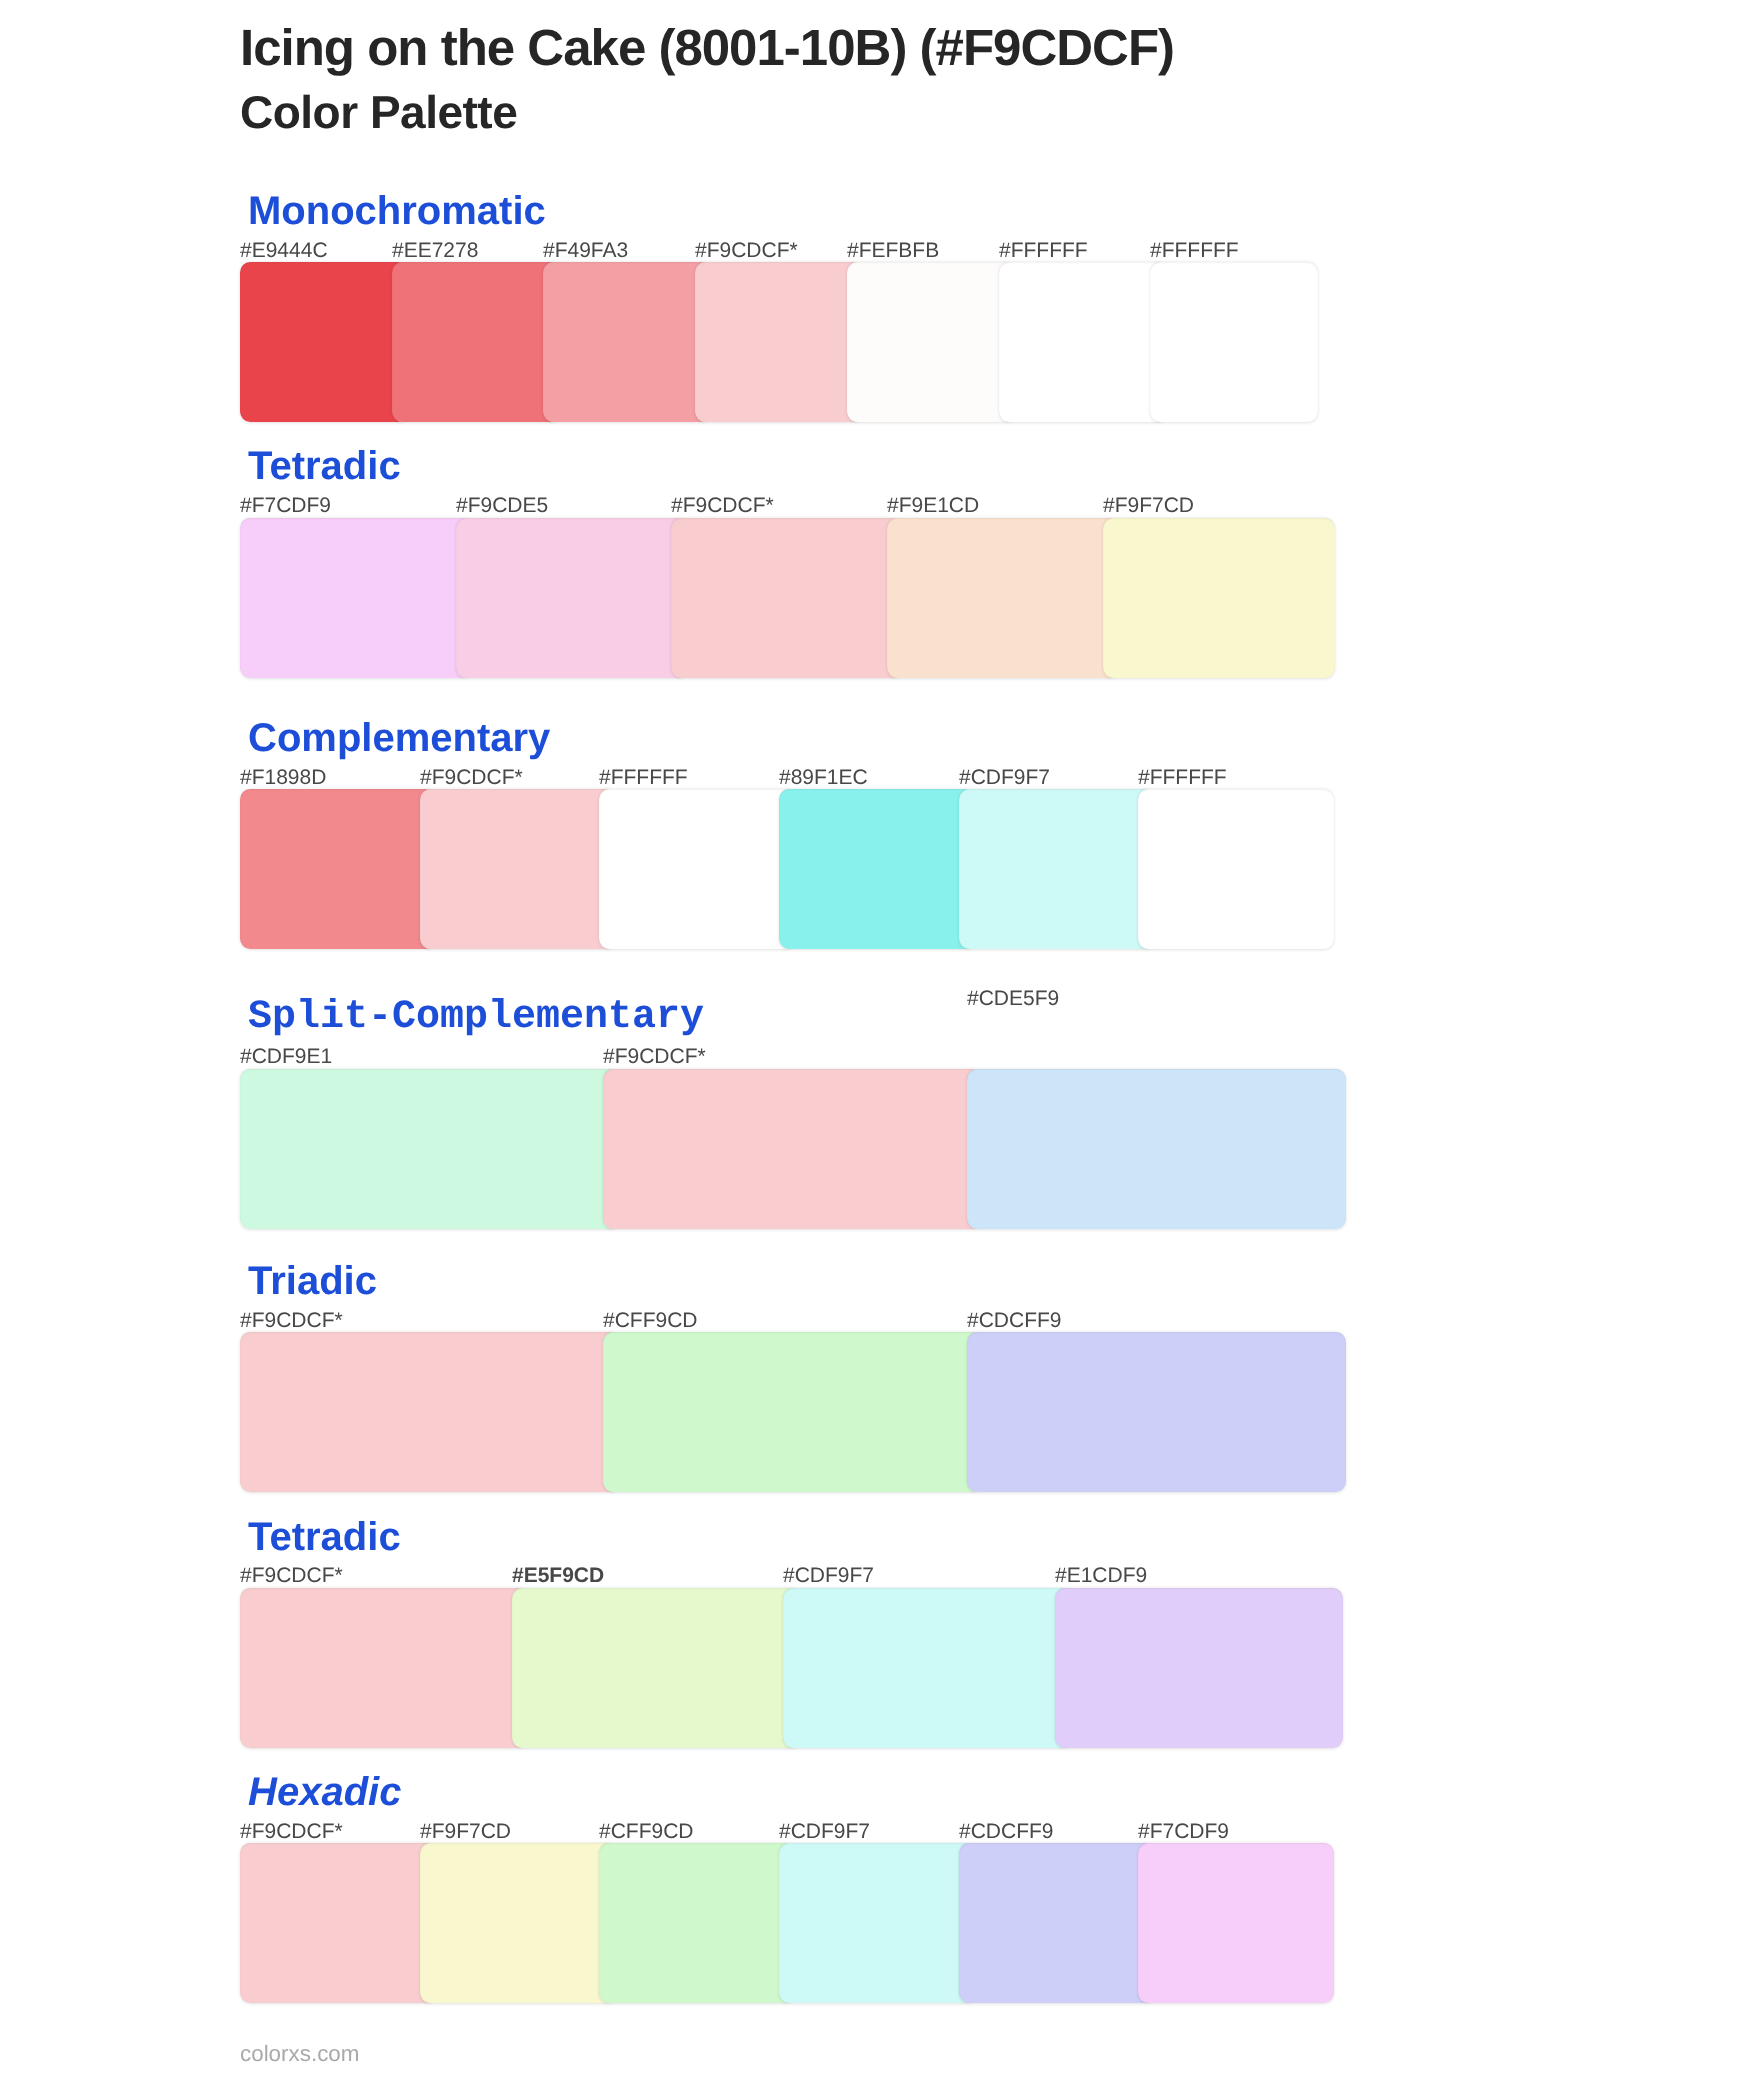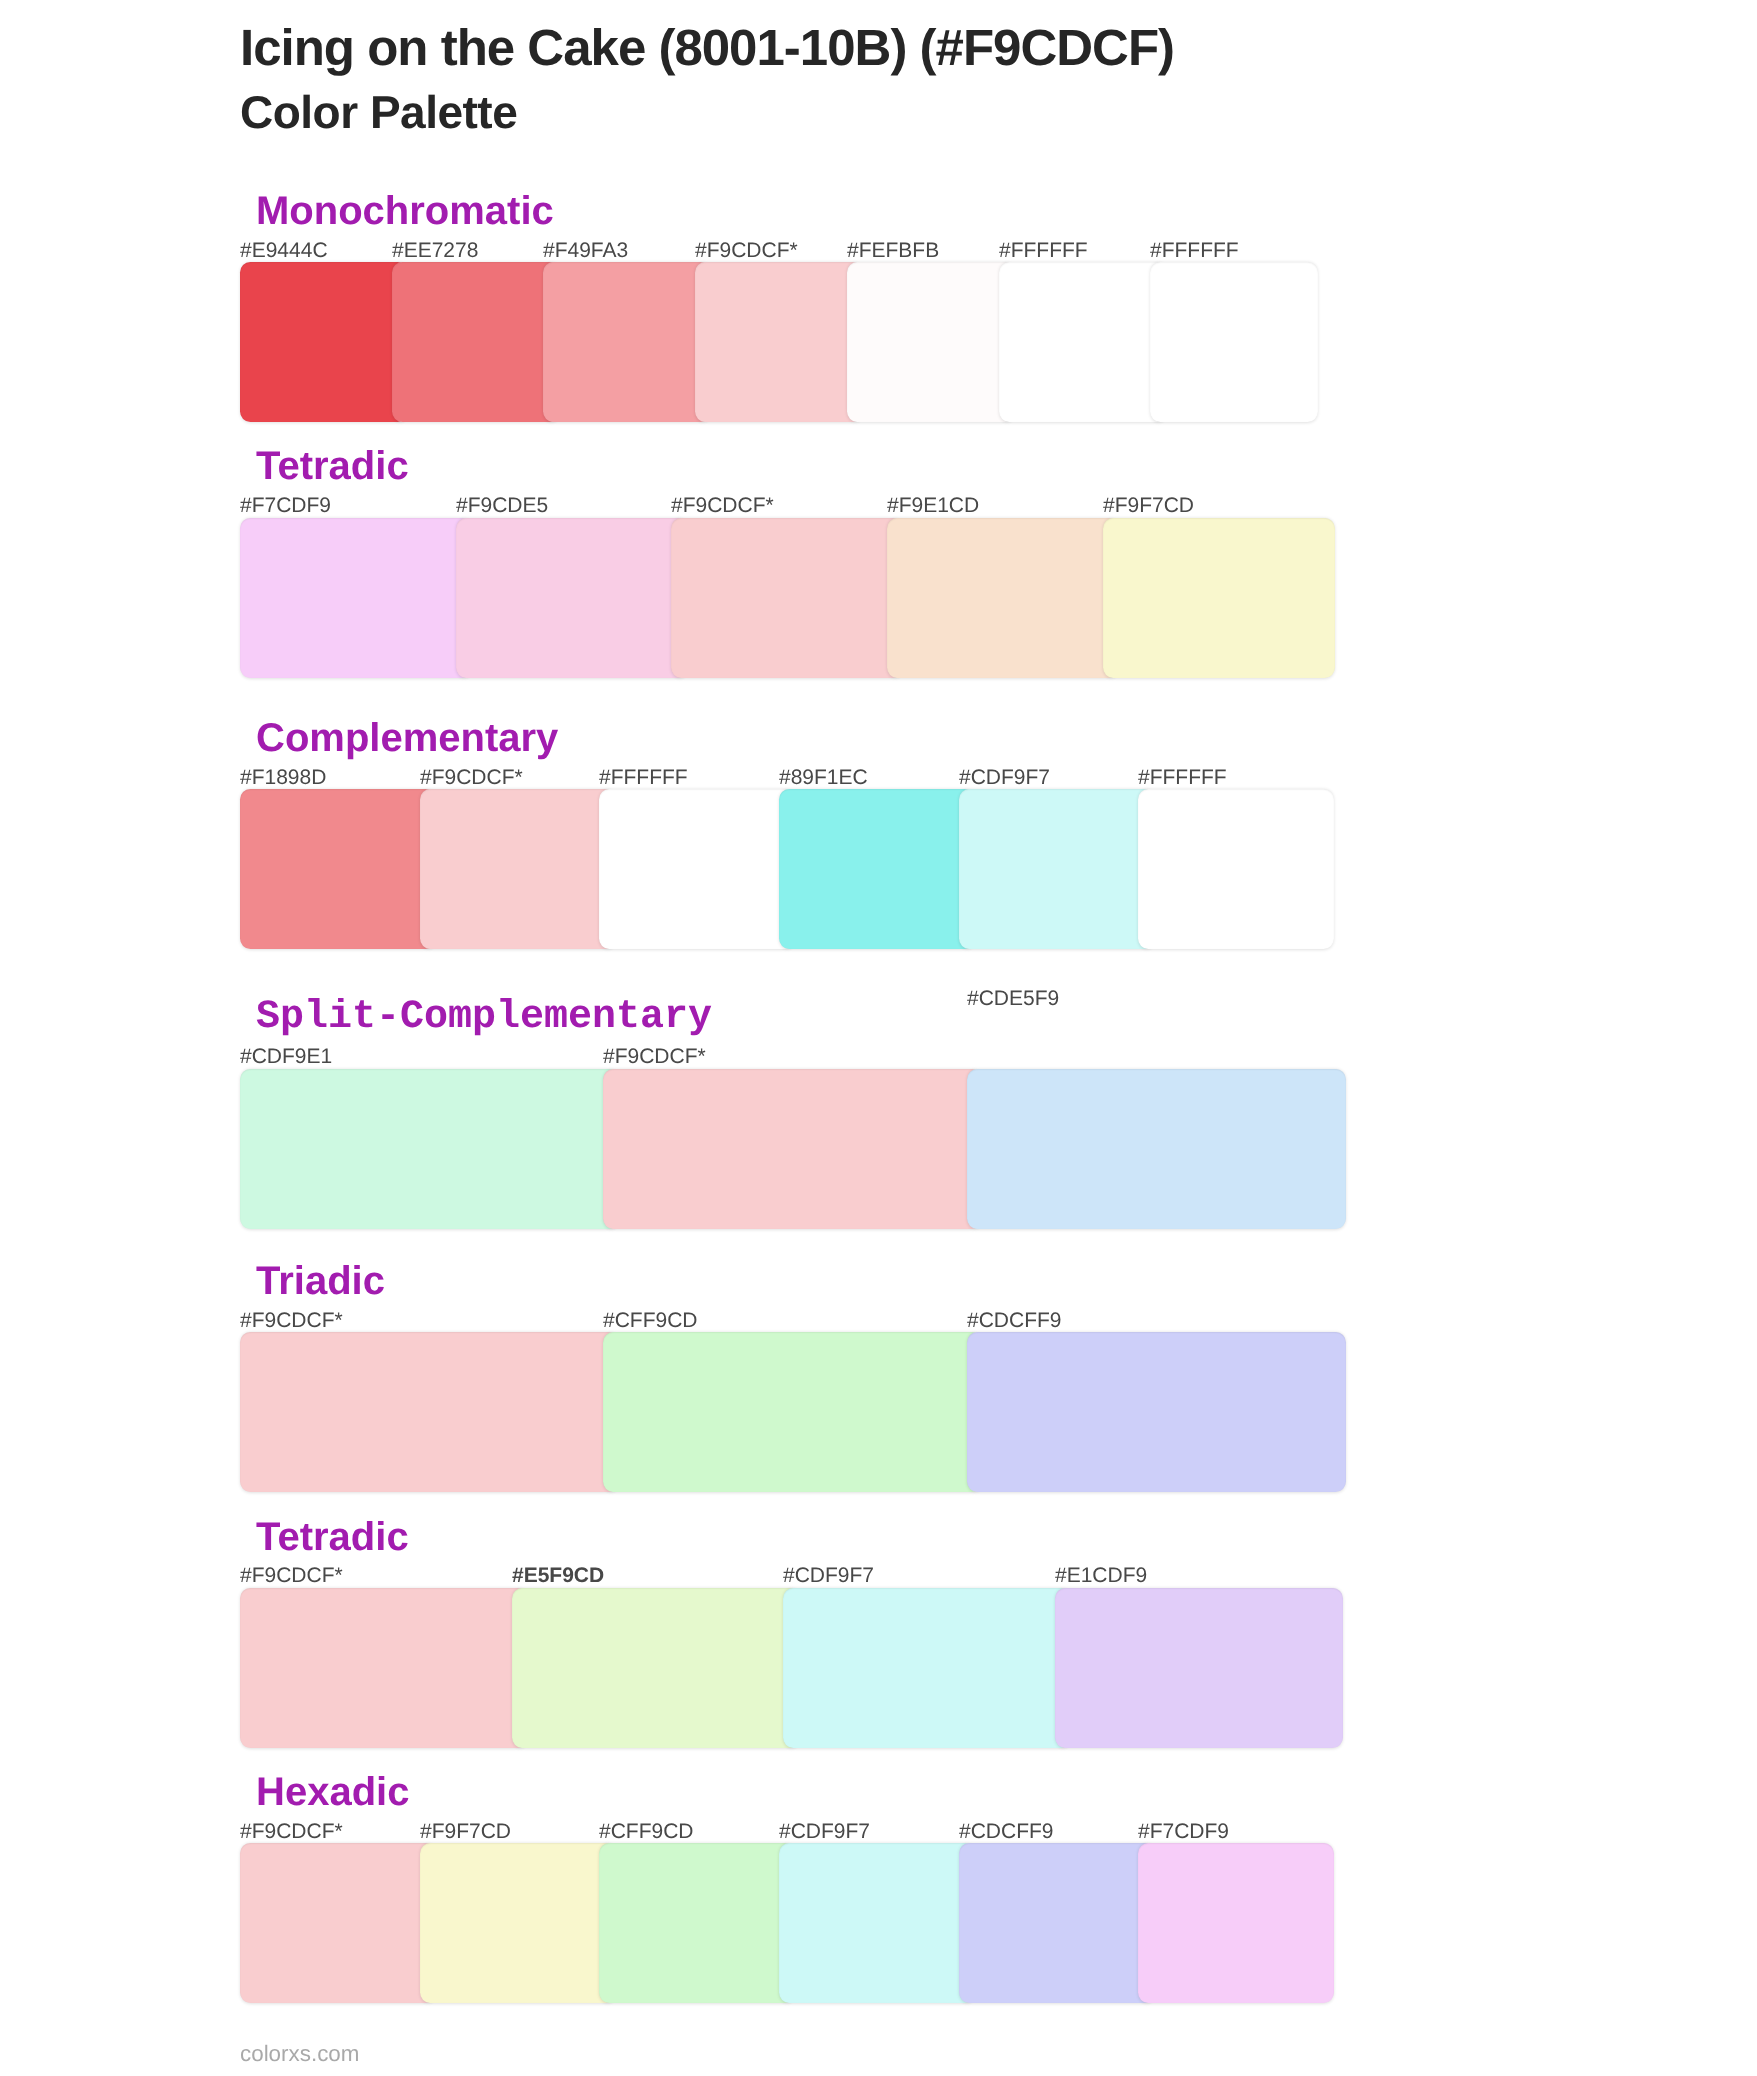--- a/index.html
+++ b/index.html
@@ -20,22 +20,22 @@
     line-height:51px; letter-spacing:-1px; white-space:nowrap;
   }
   .subtitle {
     position:absolute; left:0; top:89px;
     font-size:46px; font-weight:700; color:#262626;
     line-height:46px; letter-spacing:-0.5px; white-space:nowrap;
   }
 
   .section { position:absolute; left:240px; top:0; }
   .section-head {
-    position:absolute; left:16px; font-size:40px; font-weight:700;
-    color:#a21caf; line-height:40px; white-space:nowrap;
+    position:absolute; left:8px; font-size:40px; font-weight:700;
+    color:#1d4ed8; line-height:40px; white-space:nowrap;
   }
   .swatch-row { position:absolute; left:0; height:160px; }
   .swatch {
     position:absolute; top:0; height:160px;
     border-radius:10.4px;
     box-shadow:0 0.8px 3.2px rgba(0,0,0,0.12), inset 0 0.8px 1.6px rgba(0,0,0,0.07);
   }
   .hex {
     position:absolute; font-size:21px; line-height:21px;
     color:#484848; white-space:nowrap;
@@ -137,21 +137,21 @@
           <div class="swatch" title="#E5F9CD" style="left: 272px; width: 288px; background: rgb(229, 249, 205); z-index: 2;"></div>
           <div class="swatch" title="#CDF9F7" style="left: 543px; width: 288px; background: rgb(205, 249, 247); z-index: 3;"></div>
           <div class="swatch" title="#E1CDF9" style="left: 815px; width: 288px; background: rgb(225, 205, 249); z-index: 4;"></div>
         </div>
         <div class="hex" style="left: 0px; top: 1565px;">#F9CDCF*</div>
         <div class="hex" style="left: 272px; top: 1565px; font-weight: bold;">#E5F9CD</div>
         <div class="hex" style="left: 543px; top: 1565px;">#CDF9F7</div>
         <div class="hex" style="left: 815px; top: 1565px;">#E1CDF9</div>
       </div>
       <div class="section" style="top: 0px;">
-        <div class="section-head" style="top: 1772px;">Hexadic</div>
+        <div class="section-head" style="top: 1772px; font-style: italic;">Hexadic</div>
         <div class="swatch-row" style="top: 1843px; width: 1094px;">
           <div class="swatch" title="#F9CDCF*" style="left: 0px; width: 196px; background: rgb(249, 205, 207); z-index: 1;"></div>
           <div class="swatch" title="#F9F7CD" style="left: 180px; width: 196px; background: rgb(249, 247, 205); z-index: 2;"></div>
           <div class="swatch" title="#CFF9CD" style="left: 359px; width: 196px; background: rgb(207, 249, 205); z-index: 3;"></div>
           <div class="swatch" title="#CDF9F7" style="left: 539px; width: 196px; background: rgb(205, 249, 247); z-index: 4;"></div>
           <div class="swatch" title="#CDCFF9" style="left: 719px; width: 196px; background: rgb(205, 207, 249); z-index: 5;"></div>
           <div class="swatch" title="#F7CDF9" style="left: 898px; width: 196px; background: rgb(247, 205, 249); z-index: 6;"></div>
         </div>
         <div class="hex" style="left: 0px; top: 1821px;">#F9CDCF*</div>
         <div class="hex" style="left: 180px; top: 1821px;">#F9F7CD</div>

